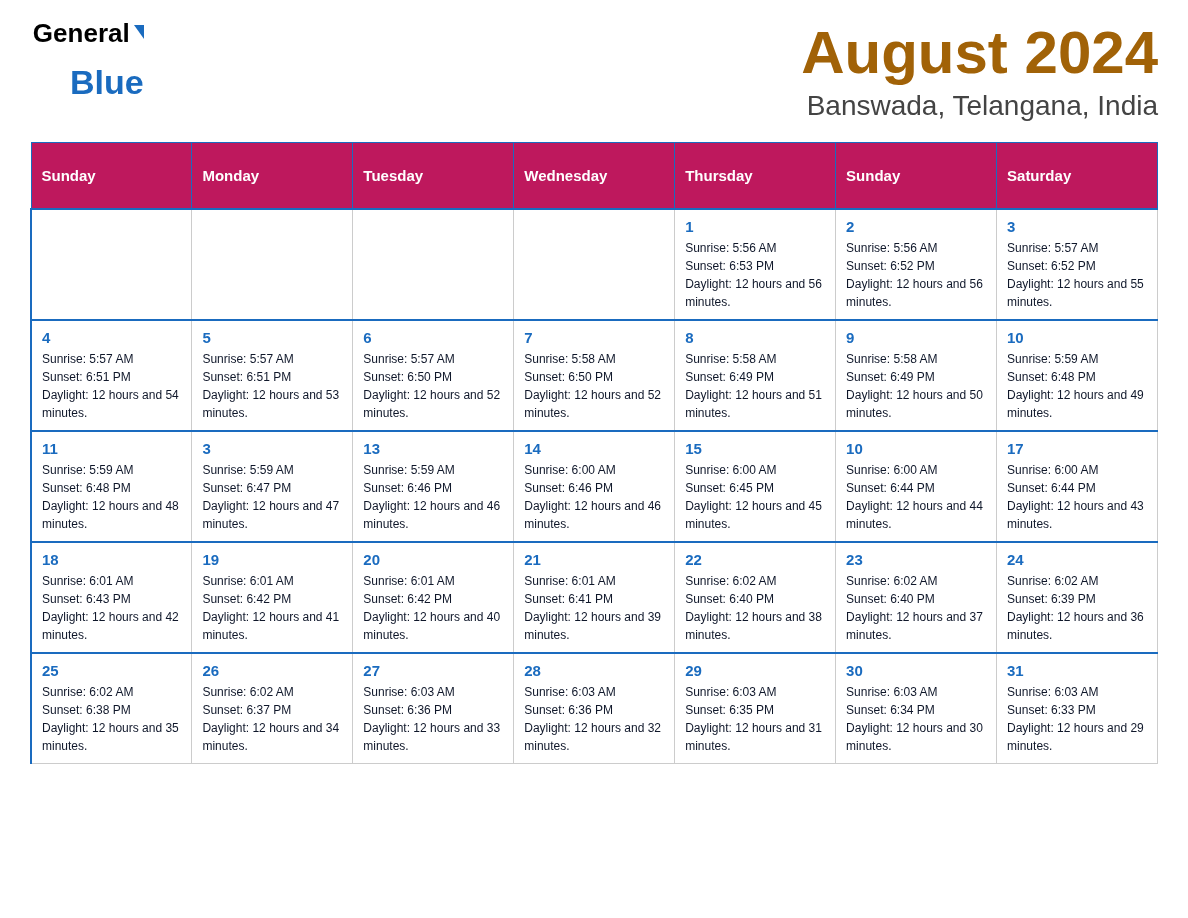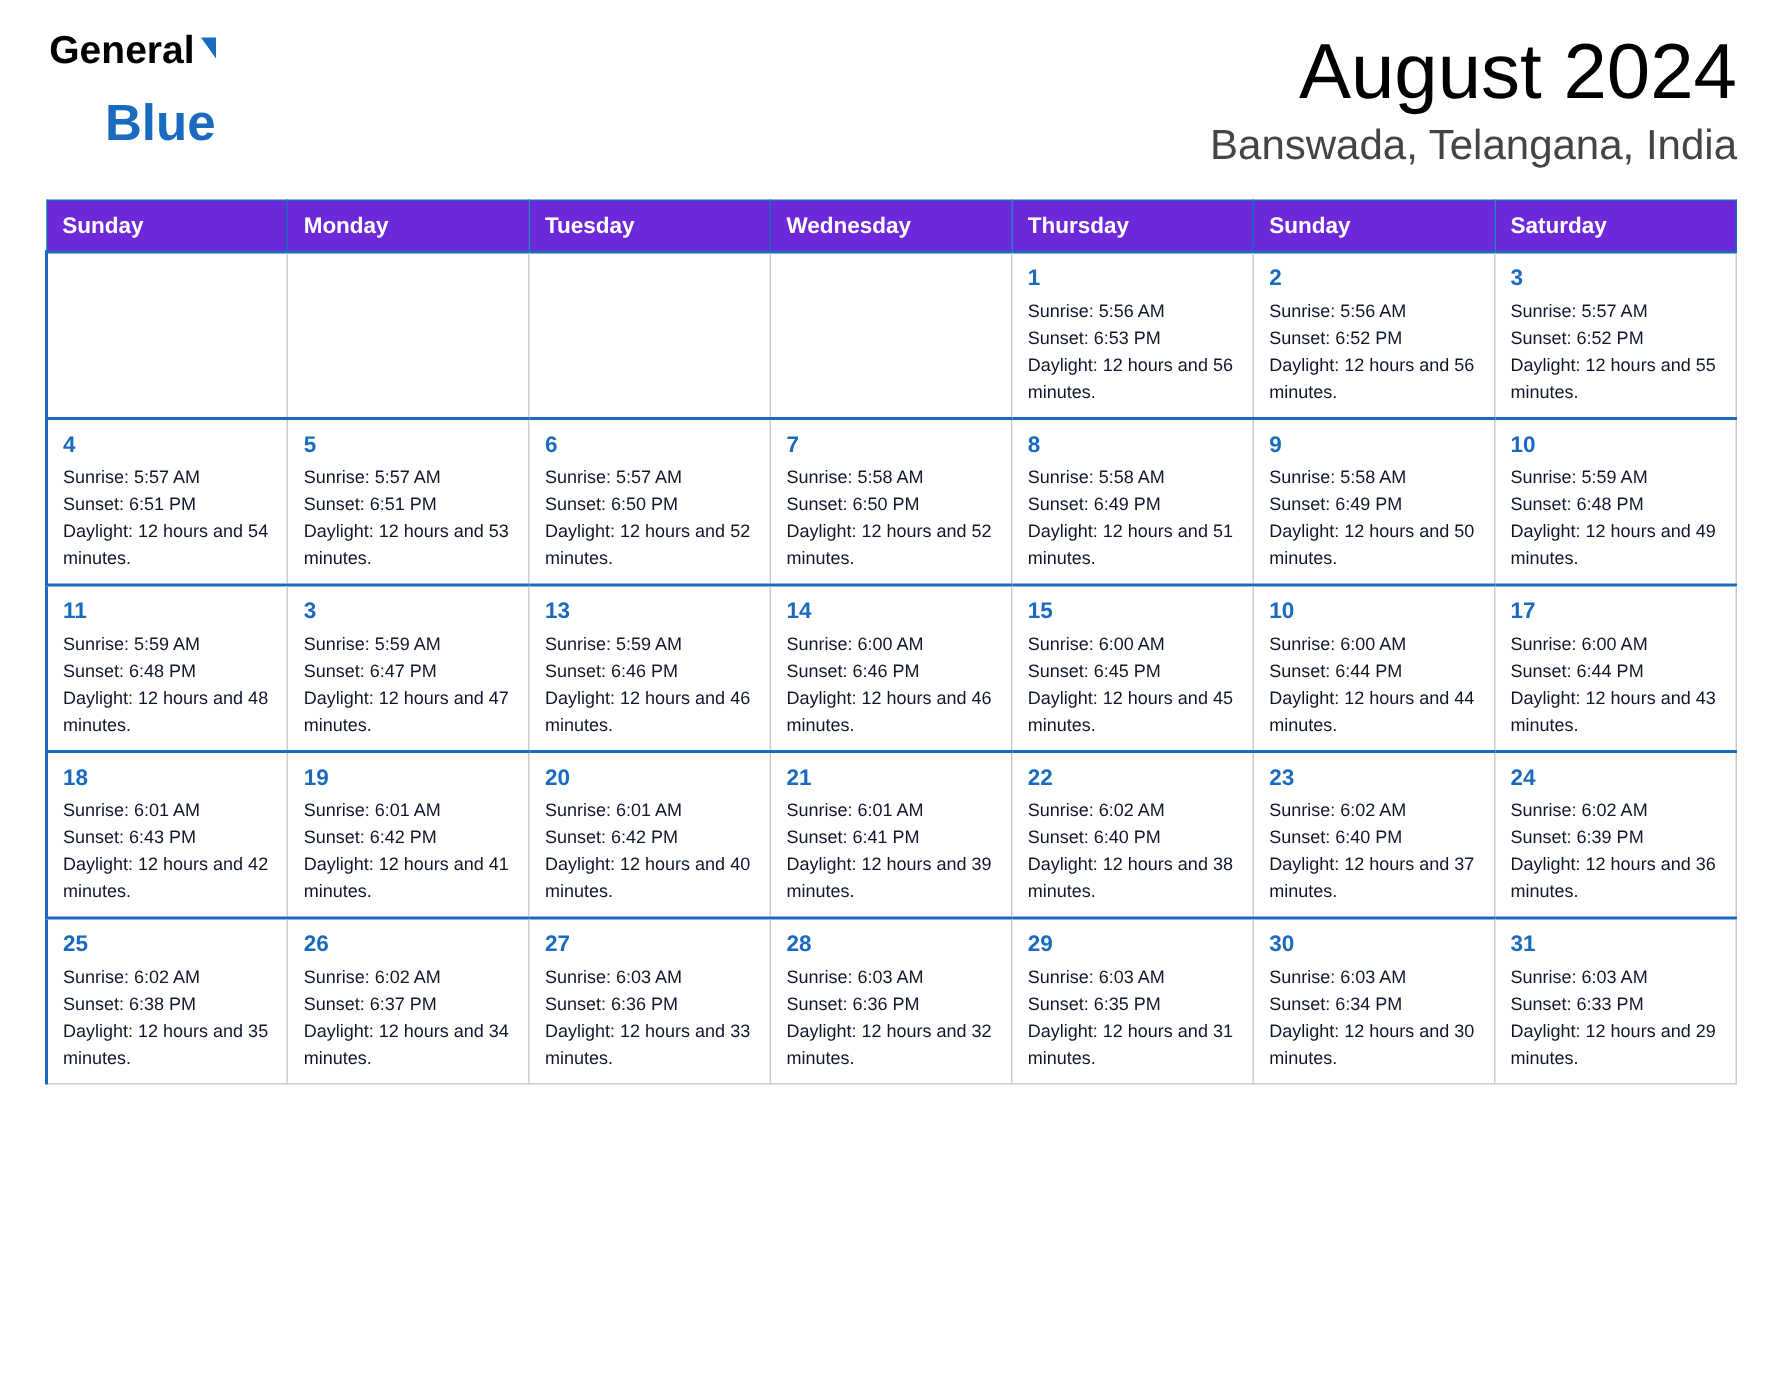--- a/index.html
+++ b/index.html
@@ -46,40 +46,40 @@
       border-left: 10px solid transparent;
       border-right: 0px solid transparent;
       border-top: 14px solid #1a6bbf;
       margin-left: 4px;
       margin-top: -2px;
     }
     .title-block {
       text-align: right;
     }
     .month-title {
-      font-size: 52px;
-      font-weight: 400;
-      color: #000000;
+      font-size: 60px;
+      font-weight: 700;
+      color: #a16207;
       line-height: 1.1;
     }
     .location-title {
       font-size: 28px;
       color: #444;
       margin-top: 4px;
     }
     .calendar {
       width: 100%;
       border-collapse: collapse;
     }
     .calendar th {
-      background-color: #6d28d9;
+      background-color: #be185d;
       color: #fff;
       font-size: 15px;
       font-weight: bold;
-      padding: 8px 10px;
+      padding: 24px 10px;
       text-align: left;
       border: 1px solid #1a6bbf;
     }
     .calendar td {
       vertical-align: top;
       padding: 8px 10px;
       border: 1px solid #ccc;
       font-size: 12.5px;
       color: #333;
       width: calc(100% / 7);

